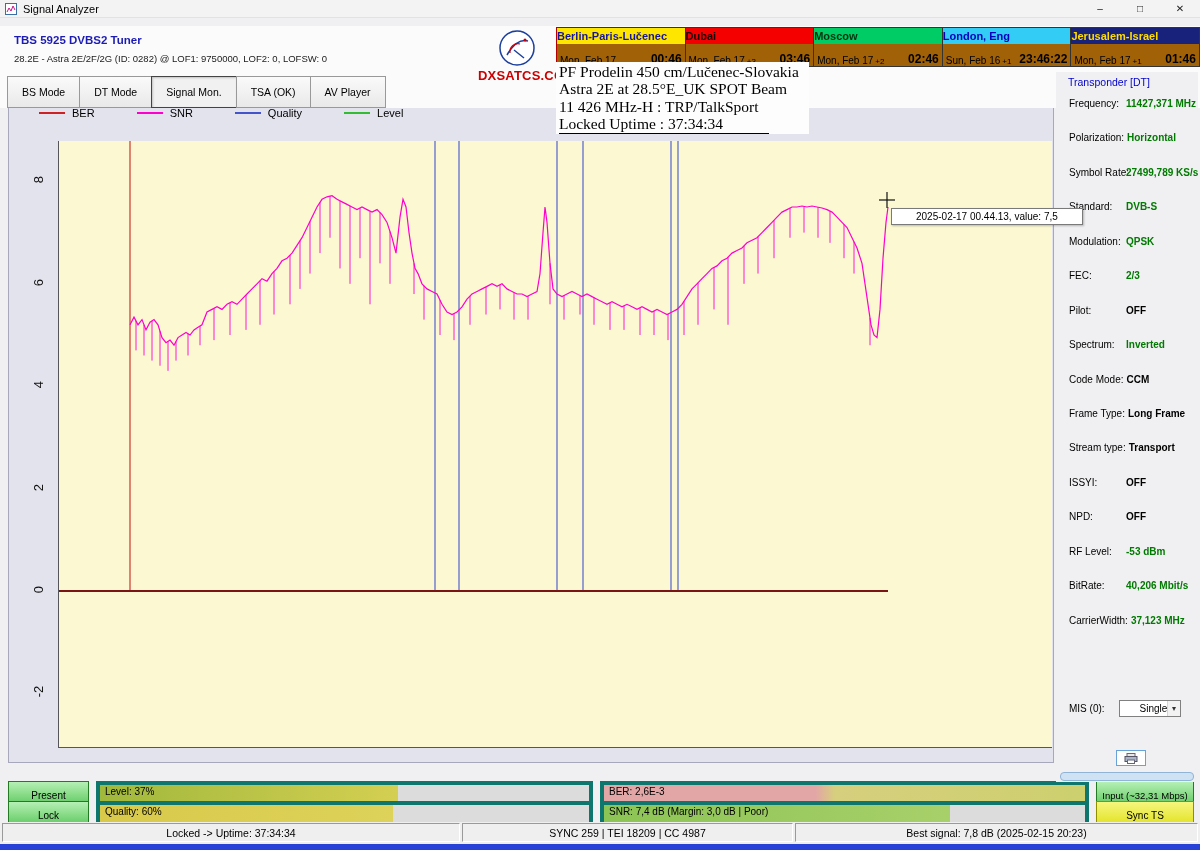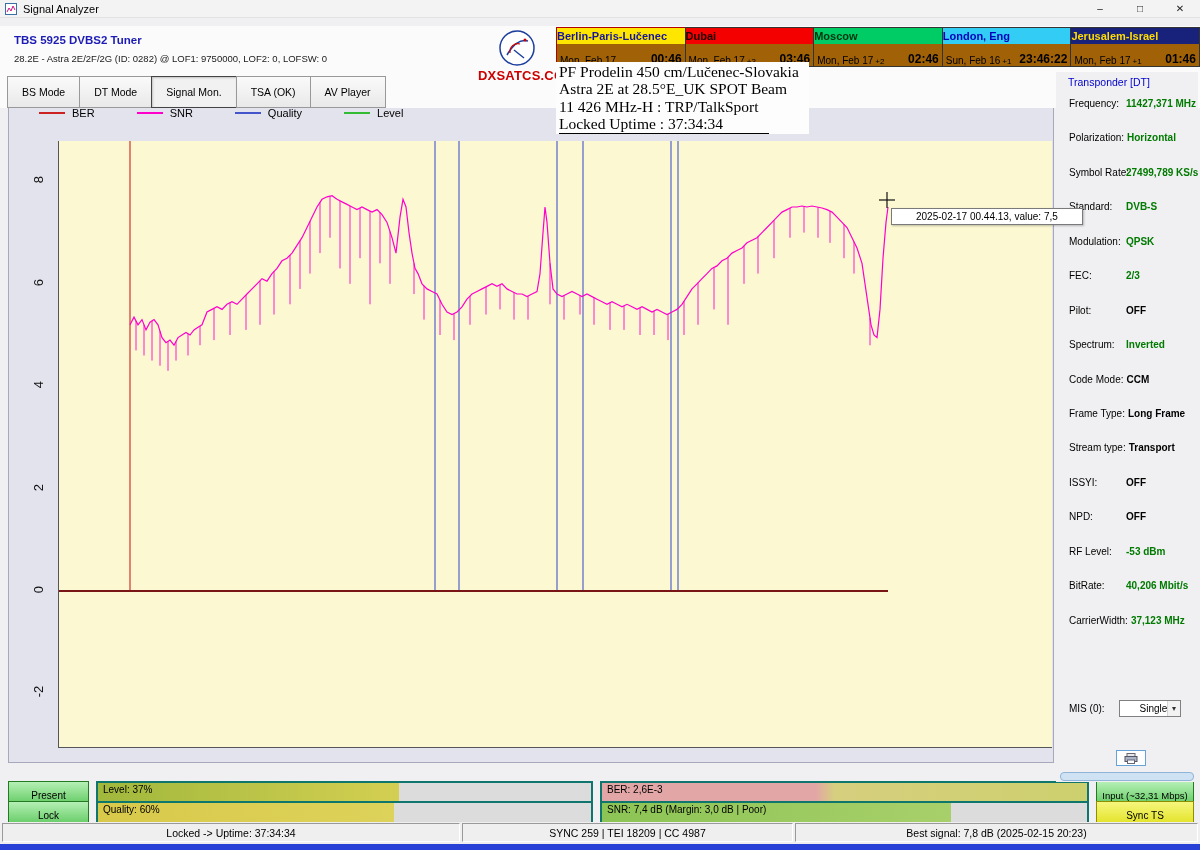--- a/index.html
+++ b/index.html
@@ -59,21 +59,21 @@
   .mis{position:absolute;left:13px;top:628px;display:flex;align-items:center;font-size:10px}
   .select{margin-left:14px;width:62px;height:17px;background:#fff;border:1px solid #808080;display:flex;align-items:center;font-size:10px;padding-left:20px}
   .select .arrow{margin-left:auto;width:14px;height:100%;display:flex;align-items:center;justify-content:center;font-size:8px;border-left:1px solid #d5d5d5;background:#f2f2f2;color:#333}
   .print-btn{position:absolute;left:60px;top:678px;width:30px;height:16px;background:#fff;border:1px solid #66a3d8;display:flex;align-items:center;justify-content:center}
   .pscroll{position:absolute;left:4px;top:700px;width:134px;height:9px;background:#cfe2f4;border:1px solid #8fb4d8;border-radius:4px}
 
   
   .gbtn,.ybtn,.bar{position:absolute;height:29px}
   .gbtn{background:linear-gradient(#b5efb5,#52c452);border:1px solid #237a23;font-size:10px;display:flex;align-items:center;justify-content:center;white-space:nowrap}
   .ybtn{background:linear-gradient(#f6f67e,#dede12);border:1px solid #8f8f00;font-size:10px;display:flex;align-items:center;justify-content:center}
-  .bar{background:#dcdcdc;border:2px solid #0f766e;overflow:hidden}
+  .bar{background:#dcdcdc;border:4px solid #0f766e;overflow:hidden}
   .fill{position:absolute;left:0;top:0;bottom:0}
   .bar .lbl{position:absolute;left:5px;top:0;line-height:14px;font-size:10px;z-index:2;white-space:nowrap}
   #level-fill{background:linear-gradient(to right,#a0b83c,#d4cf52)}
   #quality-fill{background:linear-gradient(to right,#d8c94a,#ddd25a)}
   #snr-fill{background:linear-gradient(to right,#8cc455,#a8d06a)}
   #ber-fill{background:linear-gradient(to right,#e2a6a6 0%,#e2a6a6 44%,#d6cf7e 48%,#cdd06e 100%);width:100%}
 
   
   .sbar{position:absolute;left:0;top:822px;width:1200px;height:22px;background:#efefef}
   .scell{position:absolute;top:1px;height:19px;border:1px solid;border-color:#9a9a9a #ffffff #ffffff #9a9a9a;display:flex;align-items:center;justify-content:center;font-size:10.5px;background:#efefef;white-space:nowrap}

